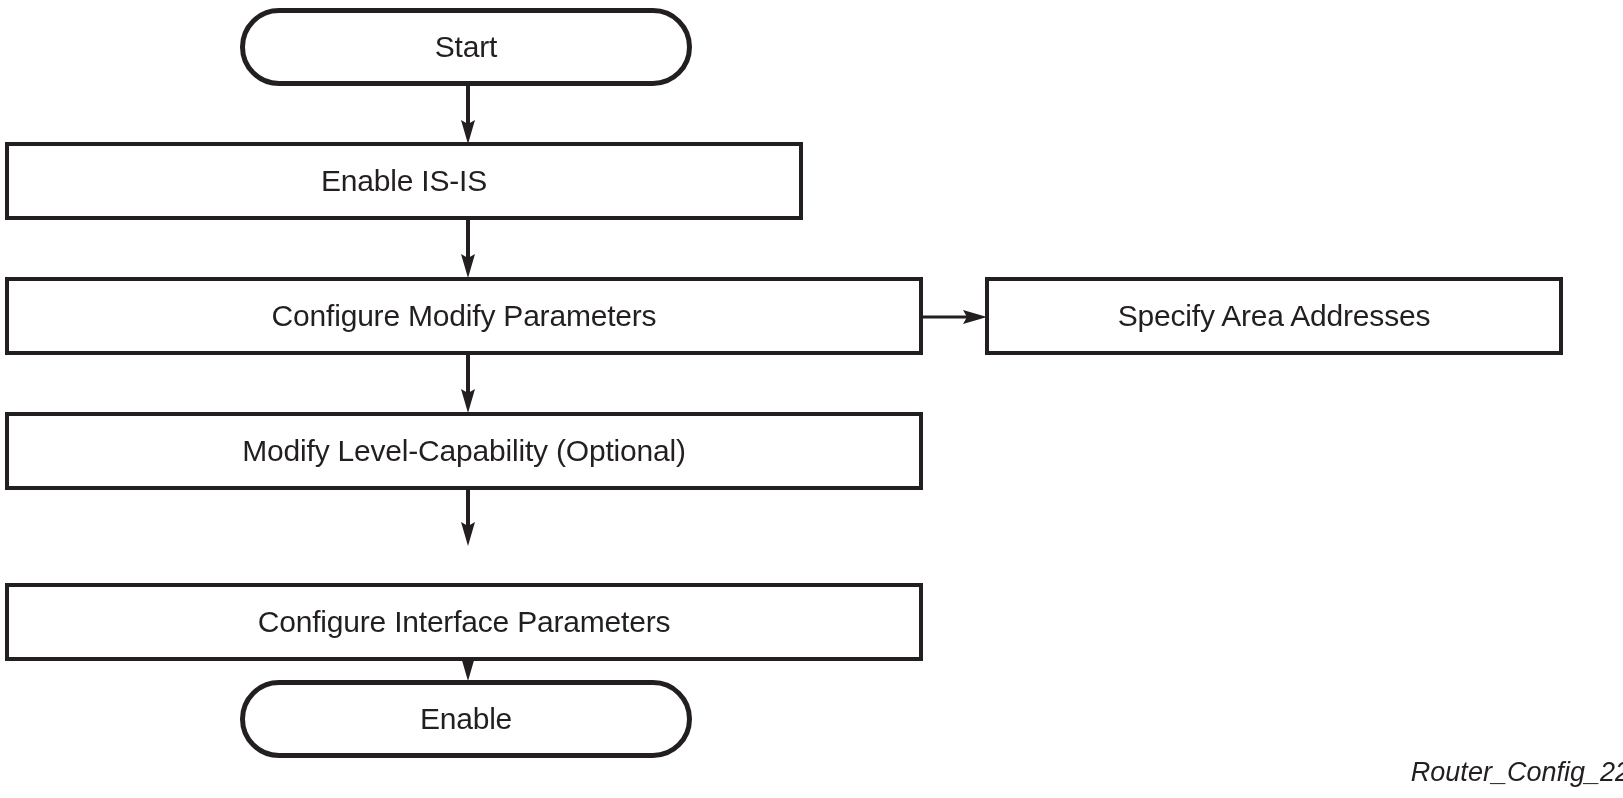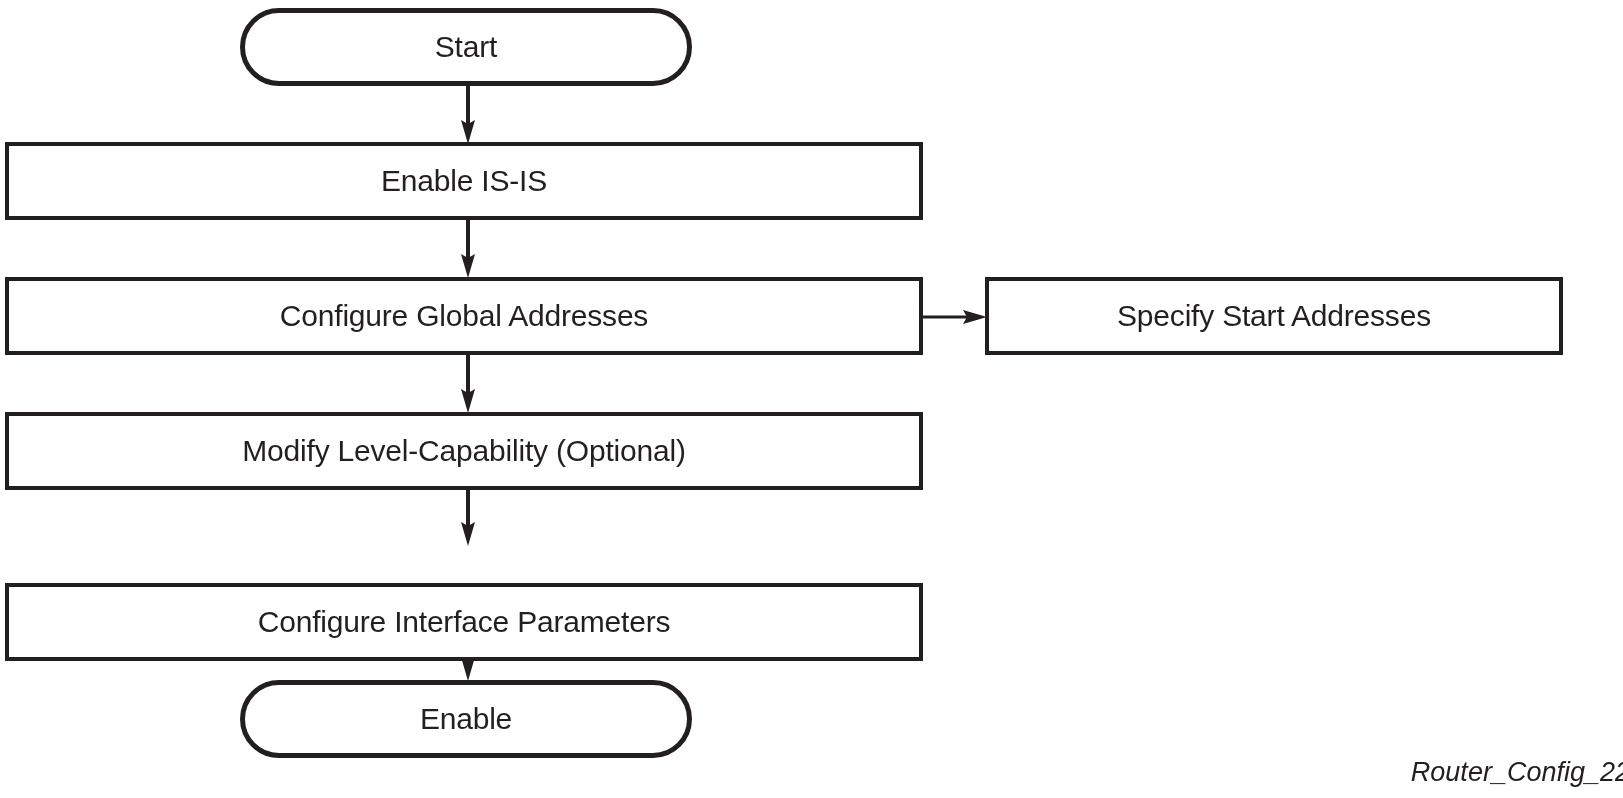--- a/index.html
+++ b/index.html
@@ -103,30 +103,30 @@
     <svg width="20" height="62" viewBox="0 0 20 62">
       <line x1="10" y1="0" x2="10" y2="42" stroke="#231f20" stroke-width="4"></line>
       <polygon points="10,60 3,36 10,40 17,36" fill="#231f20"></polygon>
     </svg>
   </div>
 
   <div class="node terminator" style="left:240px; top:8px; width:452px; height:78px;">
     <span class="node-label">Start</span>
   </div>
 
-  <div class="node process" style="left:5px; top:142px; width:918px; height:78px;">
+  <div class="node process" style="left:5px; top:142px; width:798px; height:78px;">
     <span class="node-label">Enable IS-IS</span>
   </div>
 
   <div class="node process" style="left:5px; top:277px; width:918px; height:78px;">
-    <span class="node-label">Configure Global Addresses</span>
+    <span class="node-label">Configure Modify Parameters</span>
   </div>
 
   <div class="node process" style="left:985px; top:277px; width:578px; height:78px;">
-    <span class="node-label">Specify Start Addresses</span>
+    <span class="node-label">Specify Area Addresses</span>
   </div>
 
   <div class="node process" style="left:5px; top:412px; width:918px; height:78px;align-items:center;">
     <span class="node-label">Modify Level-Capability (Optional)</span>
   </div>
 
   <div class="node process" style="left:5px; top:545px; width:918px; height:78px;margin-top:38px;">
     <span class="node-label">Configure Interface Parameters</span>
   </div>
 

